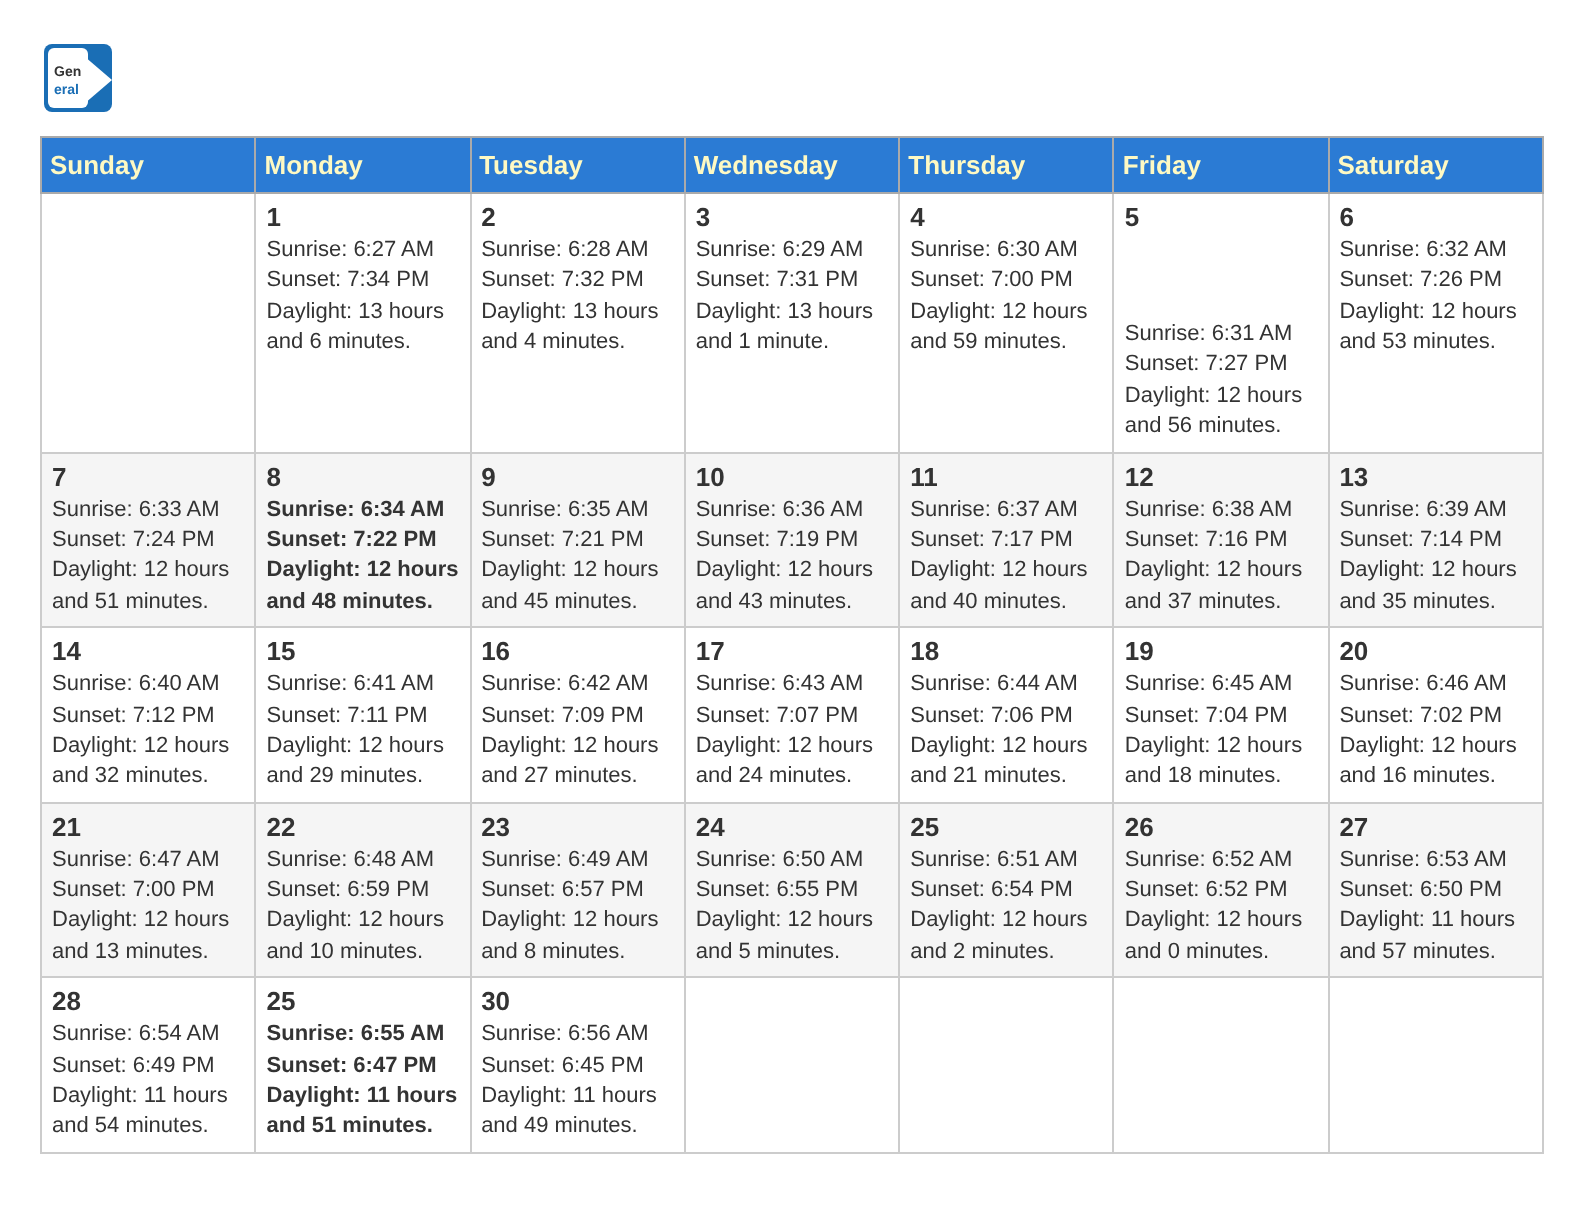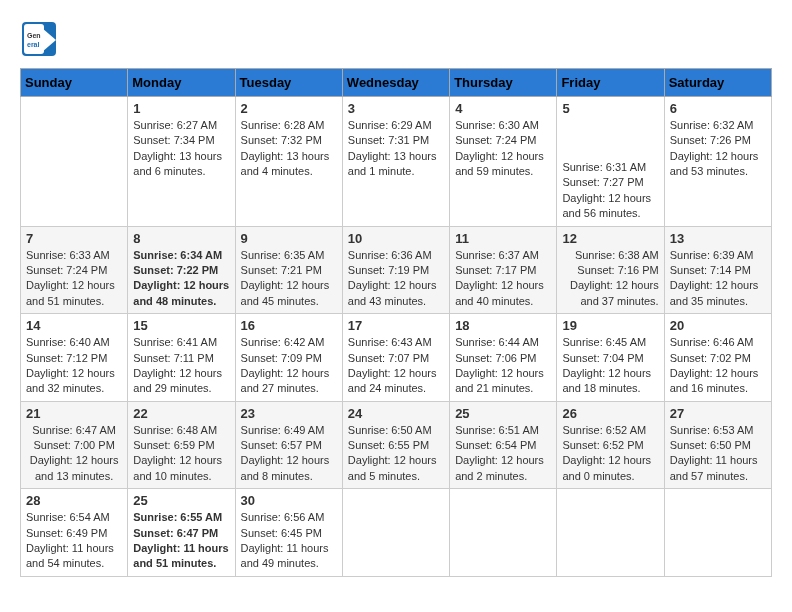--- a/index.html
+++ b/index.html
@@ -33,21 +33,21 @@
       font-size: 16px;
       color: #555;
     }
     table {
       width: 100%;
       border-collapse: collapse;
       table-layout: fixed;
     }
     thead tr th {
       background-color: #2b7bd4;
-      color: #000000;
+      color: #fef9c3;
       font-size: 13px;
       padding: 6px 4px;
       text-align: left;
       border: 1px solid #aaa;
     }
     tbody tr td {
       vertical-align: top;
       border: 1px solid #ccc;
       padding: 4px 5px;
       font-size: 11px;
@@ -133,21 +133,21 @@
         <td>
           <span class="day-number">3</span>
           <div class="cell-text" style="white-space: pre-line;">Sunrise: 6:29 AM
 Sunset: 7:31 PM
 Daylight: 13 hours
 and 1 minute.</div>
         </td>
         <td>
           <span class="day-number">4</span>
           <div class="cell-text" style="white-space: pre-line;">Sunrise: 6:30 AM
-Sunset: 7:24 PM
+Sunset: 7:00 PM
 Daylight: 12 hours
 and 59 minutes.</div>
         </td>
         <td>
           <span class="day-number">5</span>
           <div class="cell-text" style="white-space: pre-line; margin-top: 44px;">Sunrise: 6:31 AM
 Sunset: 7:27 PM
 Daylight: 12 hours
 and 56 minutes.</div>
         </td>
@@ -190,21 +190,21 @@
         </td>
         <td>
           <span class="day-number">11</span>
           <div class="cell-text" style="white-space: pre-line;">Sunrise: 6:37 AM
 Sunset: 7:17 PM
 Daylight: 12 hours
 and 40 minutes.</div>
         </td>
         <td>
           <span class="day-number">12</span>
-          <div class="cell-text" style="white-space: pre-line; text-align: right;">Sunrise: 6:38 AM
+          <div class="cell-text" style="white-space: pre-line;">Sunrise: 6:38 AM
 Sunset: 7:16 PM
 Daylight: 12 hours
 and 37 minutes.</div>
         </td>
         <td>
           <span class="day-number">13</span>
           <div class="cell-text" style="white-space: pre-line;">Sunrise: 6:39 AM
 Sunset: 7:14 PM
 Daylight: 12 hours
 and 35 minutes.</div>
@@ -257,21 +257,21 @@
           <span class="day-number">20</span>
           <div class="cell-text" style="white-space: pre-line;">Sunrise: 6:46 AM
 Sunset: 7:02 PM
 Daylight: 12 hours
 and 16 minutes.</div>
         </td>
       </tr>
       <tr>
         <td>
           <span class="day-number">21</span>
-          <div class="cell-text" style="white-space: pre-line; text-align: center;">Sunrise: 6:47 AM
+          <div class="cell-text" style="white-space: pre-line;">Sunrise: 6:47 AM
 Sunset: 7:00 PM
 Daylight: 12 hours
 and 13 minutes.</div>
         </td>
         <td>
           <span class="day-number">22</span>
           <div class="cell-text" style="white-space: pre-line;">Sunrise: 6:48 AM
 Sunset: 6:59 PM
 Daylight: 12 hours
 and 10 minutes.</div>

